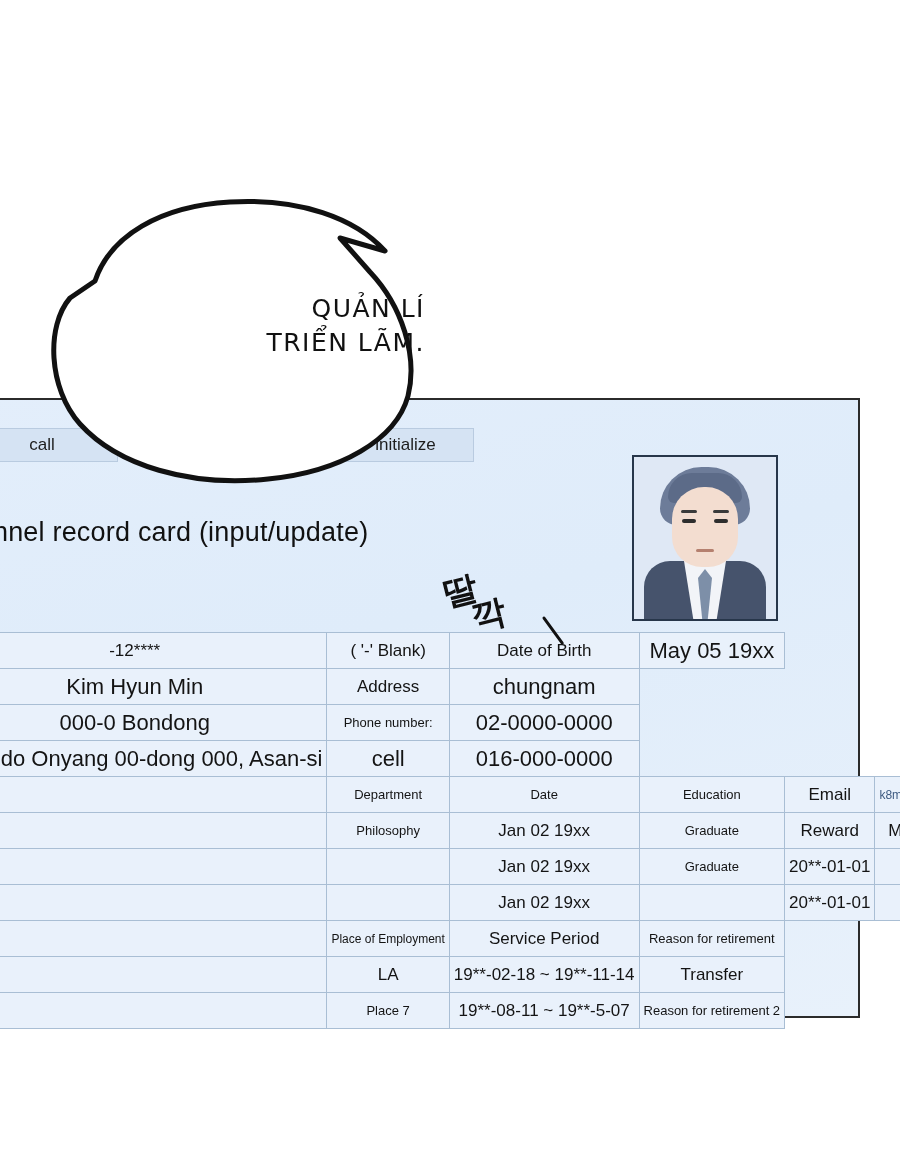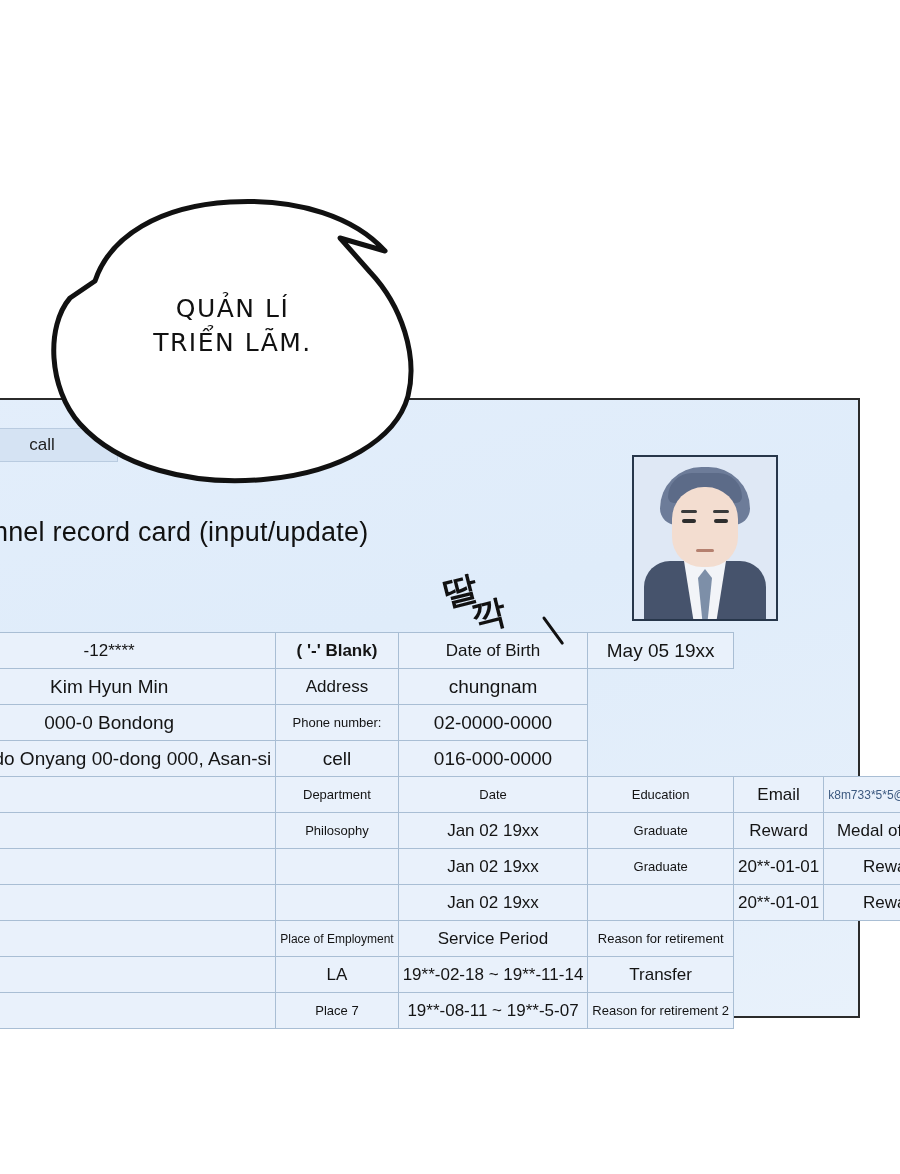--- a/index.html
+++ b/index.html
@@ -126,37 +126,37 @@
     text-align: center;
     padding: 0 4px;
     background: #e9f1fb;
     white-space: nowrap;
   }
   td.shade  { background: #e6dfe6; }
   td.lite   { background: #eef4fb; }
   td.small  { font-size: 13px; }
   td.xsmall { font-size: 12px; }
   td.mail   { font-size: 12px; color: #3d5a80; }
-  td.big    { font-size: 19px; }
+  td.big    { font-size: 22px; }
 
   
   #bubble {
     position: absolute;
     left: 40px;
     top: 196px;
     width: 385px;
     height: 290px;
   }
   #bubble svg { display: block; }
   #bubble-text {
     position: absolute;
     left: 0;
     top: 96px;
     width: 385px;
-    text-align: center;
+    text-align: right;
     font-size: 25px;
     line-height: 1.35;
     letter-spacing: 1.5px;
     color: #111;
     font-family: "DejaVu Sans", sans-serif;
   }
 
   
   #sfx {
     position: absolute;
@@ -183,20 +183,21 @@
     border-radius: 2px;
   }
 </style>
 </head>
 <body>
 
 <div id="record-screen">
 
   <div class="toolbar">
     <div class="tb-btn" id="tb-call">call</div>
+    <div class="tb-btn" id="tb-init">initialize</div>
   </div>
 
   <div id="card-title">sonnel record card (input/update)</div>
 
   <div id="photo-frame">
     <div class="ph-body"></div>
     <div class="ph-shirt"></div>
     <div class="ph-tie"></div>
     <div class="ph-hair"></div>
     <div class="ph-face"></div>
@@ -204,21 +205,21 @@
     <div class="ph-brow r"></div>
     <div class="ph-eye l"></div>
     <div class="ph-eye r"></div>
     <div class="ph-mouth"></div>
   </div>
 
   <table id="record-table">
     <tbody>
         <tr>
           <td class="lite" style="width: 175px;">-12****</td>
-          <td class="lite" style="width: 155px; font-weight: bold;">( '-' Blank)</td>
+          <td class="lite" style="width: 155px;">( '-' Blank)</td>
           <td class="shade" style="width: 250px;">Date of Birth</td>
           <td class="lite big" style="width: 200px;">May 05 19xx</td>
         </tr>
         <tr>
           <td class="lite big" style="width: 330px;">Kim Hyun Min</td>
           <td class="shade" style="width: 250px;">Address</td>
           <td class="lite big" style="width: 200px;">chungnam</td>
         </tr>
         <tr>
           <td class="lite big" style="width: 470px;">000-0 Bondong</td>

